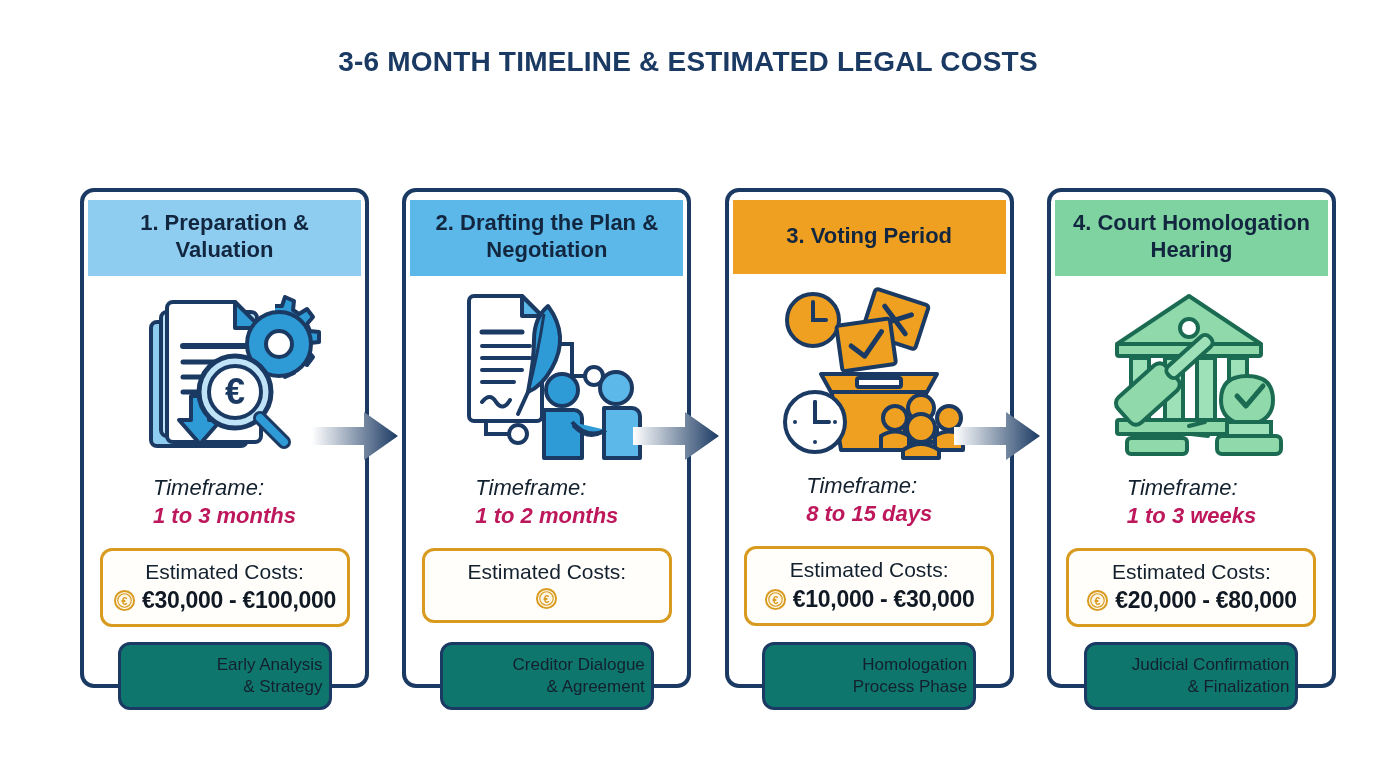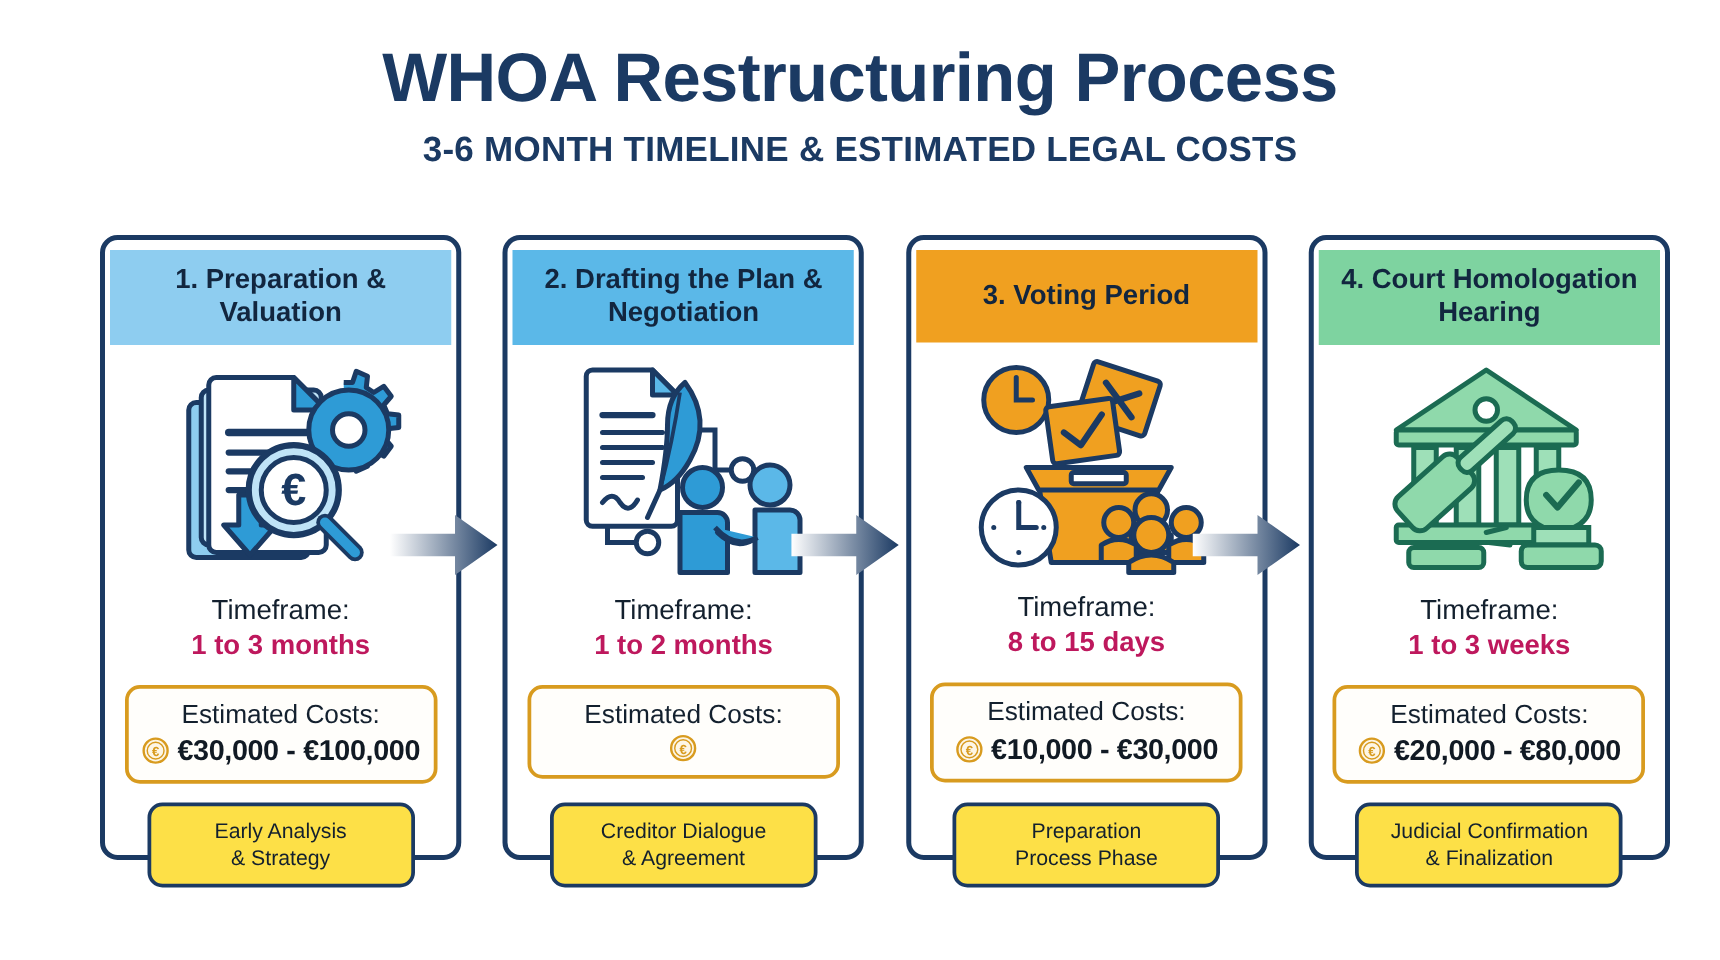--- a/index.html
+++ b/index.html
@@ -86,23 +86,24 @@
     height: 196px;
     width: 100%;
     display: flex;
     align-items: center;
     justify-content: center;
   }
   .icon-area svg { display: block; }
 
   
   .timeframe {
-    text-align: center;
+    text-align: left;
     line-height: 1.28;
     margin-top: 2px;
+    font-style: italic;
   }
   .tf-label {
     display: block;
     font-size: 22px;
     color: #13202e;
   }
   .tf-value {
     display: block;
     font-size: 22px;
     font-weight: bold;
@@ -149,23 +150,23 @@
   
   .footer-badge {
     position: absolute;
     left: 50%;
     transform: translateX(-50%);
     bottom: -26px;
     width: 214px;
     box-sizing: border-box;
     border: 3px solid #1b3a63;
     border-radius: 12px;
-    background: #fde047;
+    background: #0f766e;
     padding: 9px 6px;
-    text-align: center;
+    text-align: right;
     font-size: 17px;
     color: #13202e;
     line-height: 1.3;
   }
 
   
   .arrow {
     position: absolute;
     top: 406px;
     width: 90px;
@@ -173,21 +174,20 @@
     pointer-events: none;
   }
   #arrow-1 { left: 312px; }
   #arrow-2 { left: 633px; }
   #arrow-3 { left: 954px; }
 </style>
 </head>
 <body>
 
 <div id="header">
-  <h1 id="main-title">WHOA Restructuring Process</h1>
   <div id="sub-title">3-6 MONTH TIMELINE &amp; ESTIMATED LEGAL COSTS</div>
 </div>
 
 <div id="cards">
 
   <div class="card">
     <div class="card-header" style="background:#8ecdf0">1. Preparation &amp; Valuation</div>
 
     <div class="icon-area">
       <svg width="200" height="180" viewBox="0 0 200 180">
@@ -352,21 +352,21 @@
         <svg class="coin" viewBox="0 0 24 24">
           <circle cx="12" cy="12" r="10" fill="#fdf6e6" stroke="#d89b1f" stroke-width="2"></circle>
           <circle cx="12" cy="12" r="7" fill="none" stroke="#d89b1f" stroke-width="1.2"></circle>
           <text x="12" y="16.5" font-family="'Liberation Sans',sans-serif" font-size="11" font-weight="bold" fill="#d89b1f" text-anchor="middle">€</text>
         </svg>
         <span class="cost-value">€10,000 - €30,000</span>
       </div>
     </div>
 
     <div class="footer-badge">
-      <span>Preparation</span><br>
+      <span>Homologation</span><br>
       <span>Process Phase</span>
     </div>
   </div>
 
   <div class="card">
     <div class="card-header" style="background:#7ed3a0">4. Court Homologation Hearing</div>
 
     <div class="icon-area">
       <svg width="205" height="180" viewBox="0 0 205 180">
 

